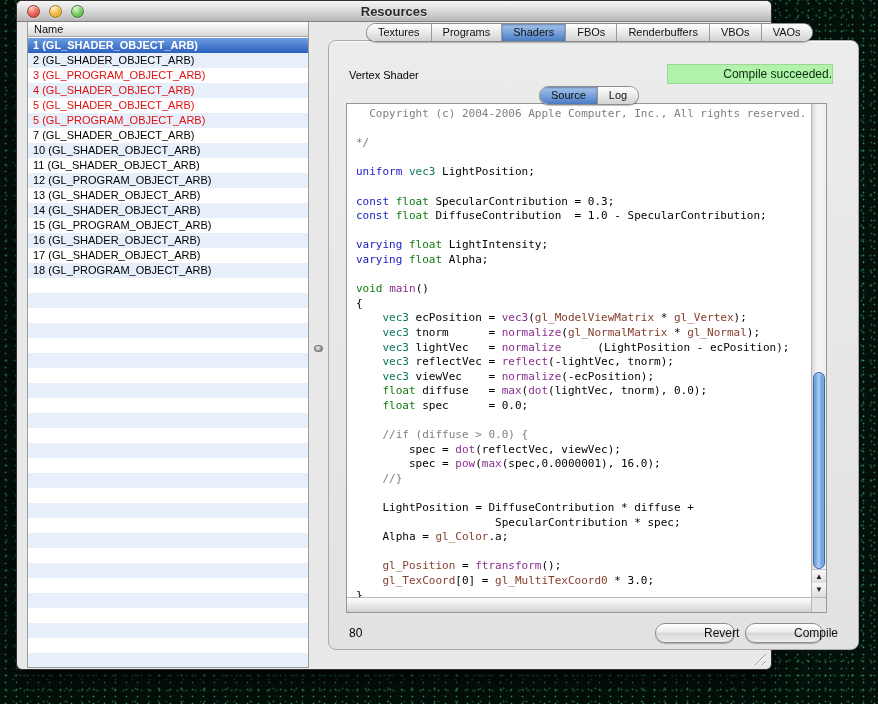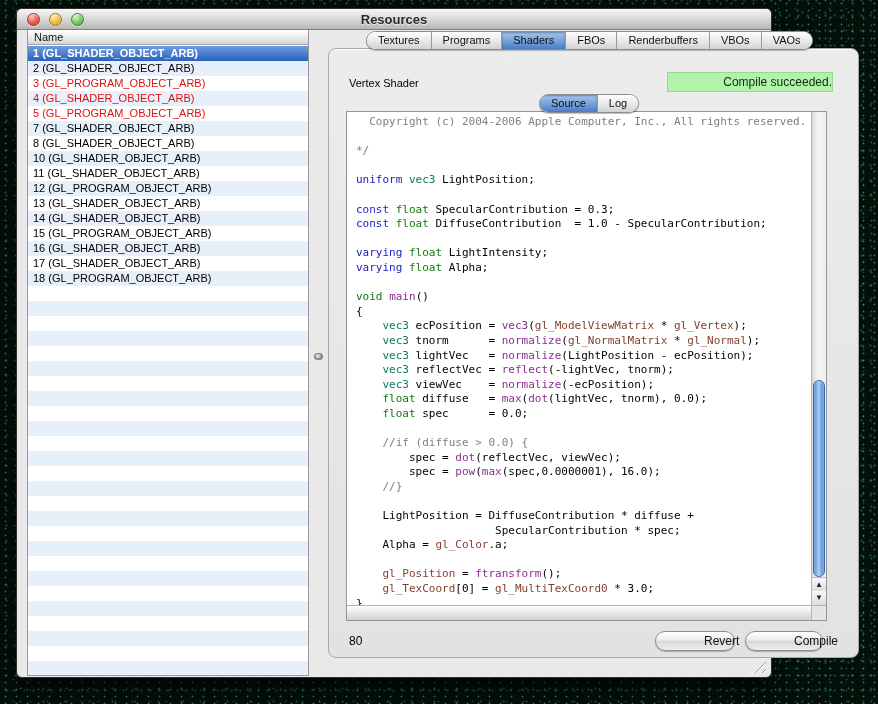--- a/index.html
+++ b/index.html
@@ -12,21 +12,21 @@
     background-image:
       radial-gradient(circle, rgba(90,220,160,0.55) 0.6px, transparent 1.2px),
       radial-gradient(circle, rgba(40,150,105,0.45) 0.6px, transparent 1.2px),
       radial-gradient(circle, rgba(120,235,180,0.30) 0.7px, transparent 1.4px),
       radial-gradient(circle, rgba(20,90,60,0.6) 1px, transparent 1.6px);
     background-size: 11px 7px, 17px 11px, 23px 13px, 9px 15px;
     background-position: 0 0, 5px 3px, 9px 6px, 2px 8px;
   }
 
   .window {
-    position:absolute; left:16px; top:8px; width:756px; height:670px;
+    position:absolute; left:16px; top:0; width:756px; height:670px;
     background:#e9e9e9; border:1px solid #2f2f2f; border-radius:6px;
     box-shadow:0 8px 24px rgba(0,0,0,0.85);
   }
 
   
   .titlebar {
     position:absolute; left:0; top:0; right:0; height:21px;
     background:linear-gradient(#f6f6f6, #d6d6d6 55%, #b6b6b6);
     border-bottom:1px solid #7f7f7f; border-radius:5px 5px 0 0;
   }
@@ -184,23 +184,23 @@
       <div class="title">Resources</div>
     </div>
 
     <div class="table">
       <div class="table-header">Name</div>
       <div class="rows">
           <div class="row sel">1 (GL_SHADER_OBJECT_ARB)</div>
           <div class="row">2 (GL_SHADER_OBJECT_ARB)</div>
           <div class="row red">3 (GL_PROGRAM_OBJECT_ARB)</div>
           <div class="row red">4 (GL_SHADER_OBJECT_ARB)</div>
+          <div class="row red">5 (GL_SHADER_OBJECT_ARB)</div>
           <div class="row red">5 (GL_PROGRAM_OBJECT_ARB)</div>
           <div class="row">7 (GL_SHADER_OBJECT_ARB)</div>
-          <div class="row">8 (GL_SHADER_OBJECT_ARB)</div>
           <div class="row">10 (GL_SHADER_OBJECT_ARB)</div>
           <div class="row">11 (GL_SHADER_OBJECT_ARB)</div>
           <div class="row">12 (GL_PROGRAM_OBJECT_ARB)</div>
           <div class="row">13 (GL_SHADER_OBJECT_ARB)</div>
           <div class="row">14 (GL_SHADER_OBJECT_ARB)</div>
           <div class="row">15 (GL_PROGRAM_OBJECT_ARB)</div>
           <div class="row">16 (GL_SHADER_OBJECT_ARB)</div>
           <div class="row">17 (GL_SHADER_OBJECT_ARB)</div>
           <div class="row">18 (GL_PROGRAM_OBJECT_ARB)</div>
         </div>
@@ -239,21 +239,21 @@
             <div class="cl"><span style="color: rgb(32, 32, 196);">const</span><span style="color: rgb(0, 0, 0);"> </span><span style="color: rgb(16, 122, 16);">float</span><span style="color: rgb(0, 0, 0);"> SpecularContribution = 0.3;</span></div>
             <div class="cl"><span style="color: rgb(32, 32, 196);">const</span><span style="color: rgb(0, 0, 0);"> </span><span style="color: rgb(16, 122, 16);">float</span><span style="color: rgb(0, 0, 0);"> DiffuseContribution  = 1.0 - SpecularContribution;</span></div>
             <div class="cl">&nbsp;</div>
             <div class="cl"><span style="color: rgb(32, 32, 196);">varying</span><span style="color: rgb(0, 0, 0);"> </span><span style="color: rgb(16, 122, 16);">float</span><span style="color: rgb(0, 0, 0);"> LightIntensity;</span></div>
             <div class="cl"><span style="color: rgb(32, 32, 196);">varying</span><span style="color: rgb(0, 0, 0);"> </span><span style="color: rgb(16, 122, 16);">float</span><span style="color: rgb(0, 0, 0);"> Alpha;</span></div>
             <div class="cl">&nbsp;</div>
             <div class="cl"><span style="color: rgb(16, 122, 16);">void</span><span style="color: rgb(0, 0, 0);"> </span><span style="color: rgb(139, 47, 143);">main</span><span style="color: rgb(0, 0, 0);">()</span></div>
             <div class="cl"><span style="color: rgb(0, 0, 0);">{</span></div>
             <div class="cl"><span style="color: rgb(0, 0, 0);">    </span><span style="color: rgb(13, 122, 94);">vec3</span><span style="color: rgb(0, 0, 0);"> ecPosition = </span><span style="color: rgb(139, 47, 143);">vec3</span><span style="color: rgb(0, 0, 0);">(</span><span style="color: rgb(132, 64, 46);">gl_ModelViewMatrix</span><span style="color: rgb(0, 0, 0);"> * </span><span style="color: rgb(132, 64, 46);">gl_Vertex</span><span style="color: rgb(0, 0, 0);">);</span></div>
             <div class="cl"><span style="color: rgb(0, 0, 0);">    </span><span style="color: rgb(13, 122, 94);">vec3</span><span style="color: rgb(0, 0, 0);"> tnorm      = </span><span style="color: rgb(139, 47, 143);">normalize</span><span style="color: rgb(0, 0, 0);">(</span><span style="color: rgb(132, 64, 46);">gl_NormalMatrix</span><span style="color: rgb(0, 0, 0);"> * </span><span style="color: rgb(132, 64, 46);">gl_Normal</span><span style="color: rgb(0, 0, 0);">);</span></div>
-            <div class="cl"><span style="color: rgb(0, 0, 0);">    </span><span style="color: rgb(13, 122, 94);">vec3</span><span style="color: rgb(0, 0, 0);"> lightVec   = </span><span style="color: rgb(139, 47, 143);">normalize</span><span style="color: rgb(0, 0, 0);">(LightPosition - ecPosition);</span></div>
+            <div class="cl"><span style="color: rgb(0, 0, 0);">    </span><span style="color: rgb(13, 122, 94);">vec3</span><span style="color: rgb(0, 0, 0);"> lightVec   = </span><span style="color: rgb(139, 47, 143);">normalize</span><span style="color: rgb(0, 0, 0); margin-left: 36px;">(LightPosition - ecPosition);</span></div>
             <div class="cl"><span style="color: rgb(0, 0, 0);">    </span><span style="color: rgb(13, 122, 94);">vec3</span><span style="color: rgb(0, 0, 0);"> reflectVec = </span><span style="color: rgb(139, 47, 143);">reflect</span><span style="color: rgb(0, 0, 0);">(-lightVec, tnorm);</span></div>
             <div class="cl"><span style="color: rgb(0, 0, 0);">    </span><span style="color: rgb(13, 122, 94);">vec3</span><span style="color: rgb(0, 0, 0);"> viewVec    = </span><span style="color: rgb(139, 47, 143);">normalize</span><span style="color: rgb(0, 0, 0);">(-ecPosition);</span></div>
             <div class="cl"><span style="color: rgb(0, 0, 0);">    </span><span style="color: rgb(16, 122, 16);">float</span><span style="color: rgb(0, 0, 0);"> diffuse   = </span><span style="color: rgb(139, 47, 143);">max</span><span style="color: rgb(0, 0, 0);">(</span><span style="color: rgb(139, 47, 143);">dot</span><span style="color: rgb(0, 0, 0);">(lightVec, tnorm), 0.0);</span></div>
             <div class="cl"><span style="color: rgb(0, 0, 0);">    </span><span style="color: rgb(16, 122, 16);">float</span><span style="color: rgb(0, 0, 0);"> spec      = 0.0;</span></div>
             <div class="cl">&nbsp;</div>
             <div class="cl"><span style="color: rgb(127, 127, 127);">    //if (diffuse &gt; 0.0) {</span></div>
             <div class="cl"><span style="color: rgb(0, 0, 0);">        spec = </span><span style="color: rgb(139, 47, 143);">dot</span><span style="color: rgb(0, 0, 0);">(reflectVec, viewVec);</span></div>
             <div class="cl"><span style="color: rgb(0, 0, 0);">        spec = </span><span style="color: rgb(139, 47, 143);">pow</span><span style="color: rgb(0, 0, 0);">(</span><span style="color: rgb(139, 47, 143);">max</span><span style="color: rgb(0, 0, 0);">(spec,0.0000001), 16.0);</span></div>
             <div class="cl"><span style="color: rgb(127, 127, 127);">    //}</span></div>
             <div class="cl">&nbsp;</div>

